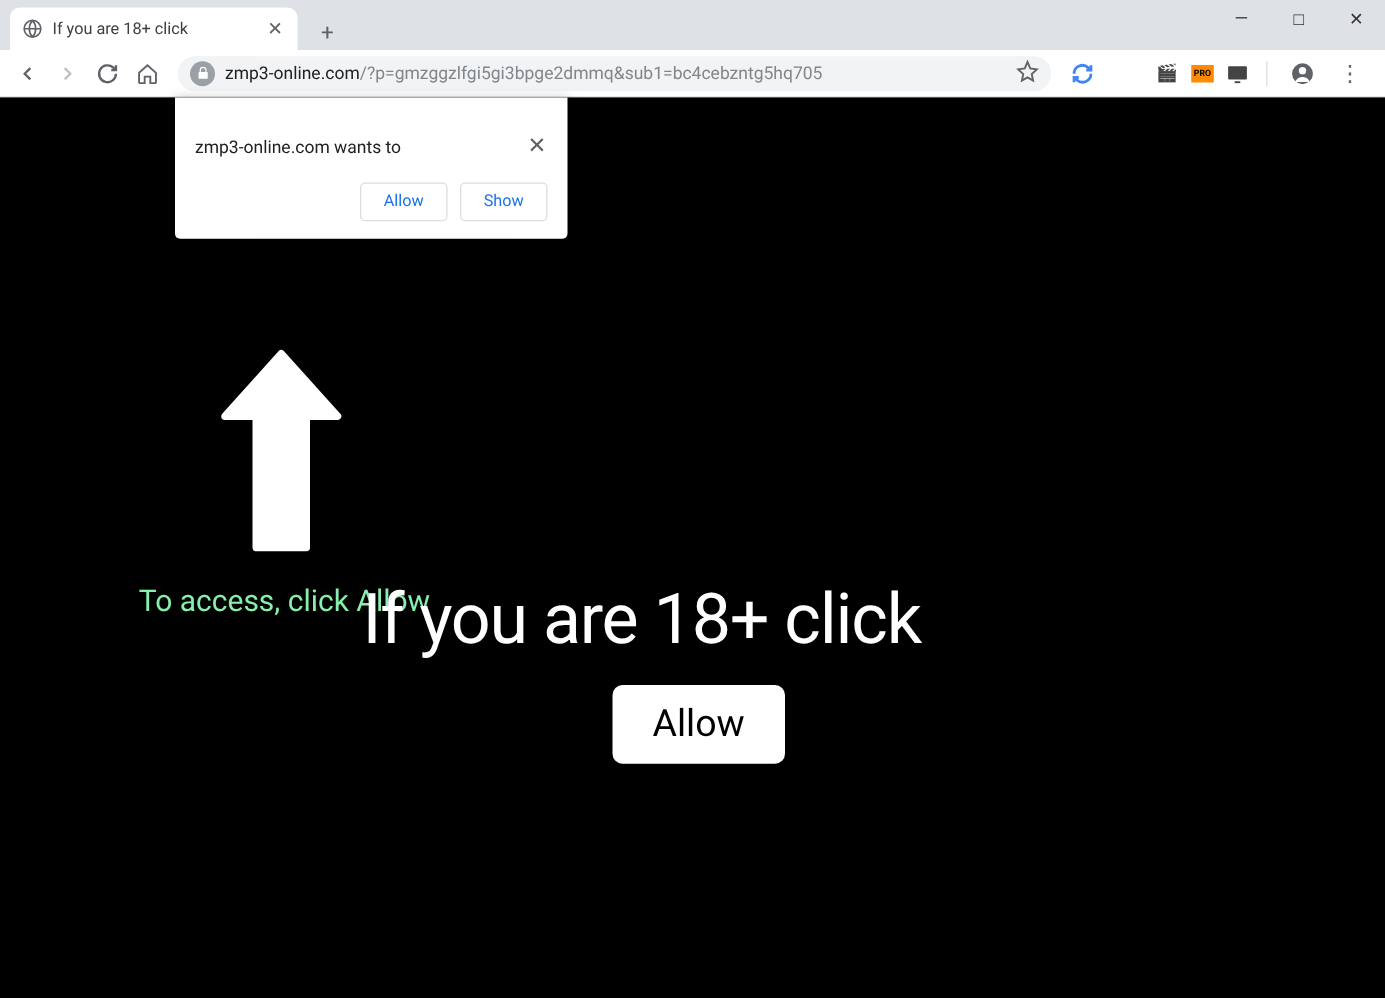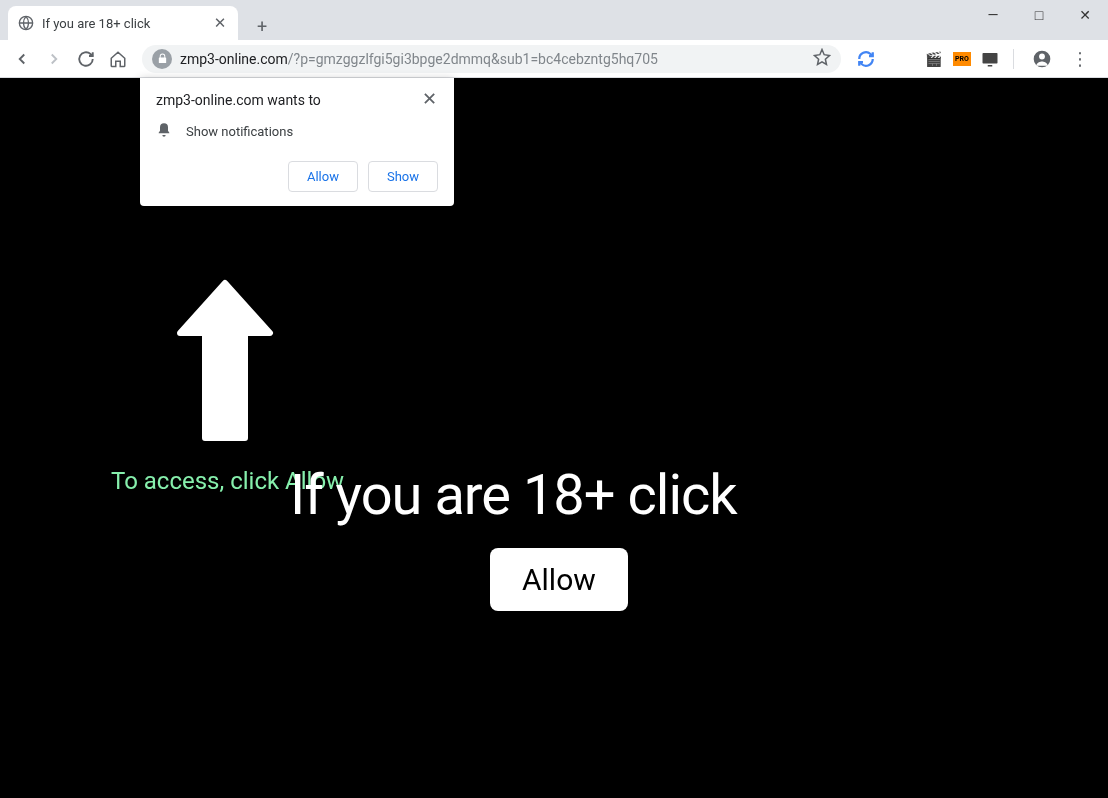--- a/index.html
+++ b/index.html
@@ -35,21 +35,21 @@
     
     
     .page { position: relative; width: 100%; height: calc(100% - 78px); background: #000; color: #fff; }
     
     .big-arrow { position: absolute; left: 175px; top: 200px; }
     .access-text { position: absolute; left: 111px; top: 389px; font-size: 24px; font-weight: 400; color: #86efac; }
     .headline { position: absolute; left: 290px; top: 384px; font-size: 56px; font-weight: 400; color: #fff; letter-spacing: -1px; }
     .page-allow-btn { position: absolute; left: 490px; top: 470px; background: #fff; color: #000; border: none; border-radius: 8px; padding: 14px 32px; font-size: 30px; cursor: pointer; }
     
     
-    .perm-popup { position: absolute; left: 140px; top: 78px; width: 314px; background: #fff; box-shadow: 0 2px 10px rgba(0,0,0,0.3); border-radius: 0 0 4px 4px; color: #202124; padding: 14px 16px 14px 16px; z-index: 100; }
+    .perm-popup { position: absolute; left: 140px; top: 78px; width: 314px; background: #fff; box-shadow: 0 2px 10px rgba(0,0,0,0.3); border-radius: 0 0 4px 4px; color: #202124; padding: 32px 16px 14px 16px; z-index: 100; }
     .perm-header { display: flex; align-items: flex-start; }
     .perm-title { font-size: 14px; flex: 1; }
     .perm-close { width: 16px; height: 16px; color: #5f6368; cursor: pointer; font-size: 18px; line-height: 14px; }
     .perm-row { display: flex; align-items: center; gap: 14px; margin-top: 14px; font-size: 13px; color: #3c4043; }
     .bell-icon { color: #5f6368; }
     .perm-actions { display: flex; justify-content: flex-end; gap: 10px; margin-top: 20px; }
     .perm-btn { border: 1px solid #dadce0; background: #fff; color: #1a73e8; padding: 7px 18px; border-radius: 4px; font-size: 13px; cursor: pointer; }
   </style>
 </head>
 <body>
@@ -151,25 +151,17 @@
   <div class="access-text">To access, click Allow</div>
   <div class="headline">If you are 18+ click</div>
   <button class="page-allow-btn">Allow</button>
 </div>
 
 <div class="perm-popup">
   <div class="perm-header">
     <div class="perm-title">zmp3-online.com wants to</div>
     <div class="perm-close">✕</div>
   </div>
-  <div class="perm-row">
-    <span class="bell-icon">
-      <svg width="16" height="16" viewBox="0 0 24 24" fill="#5f6368">
-          <path d="M12 2a6 6 0 0 0-6 6v5l-2 3v1h16v-1l-2-3V8a6 6 0 0 0-6-6zm0 20a2.5 2.5 0 0 0 2.5-2.5h-5A2.5 2.5 0 0 0 12 22z"></path>
-        </svg>
-    </span>
-    <span>Show notifications</span>
-  </div>
   <div class="perm-actions">
     <button class="perm-btn">Allow</button>
     <button class="perm-btn">Show</button>
   </div>
 </div>
 
 </body></html>

